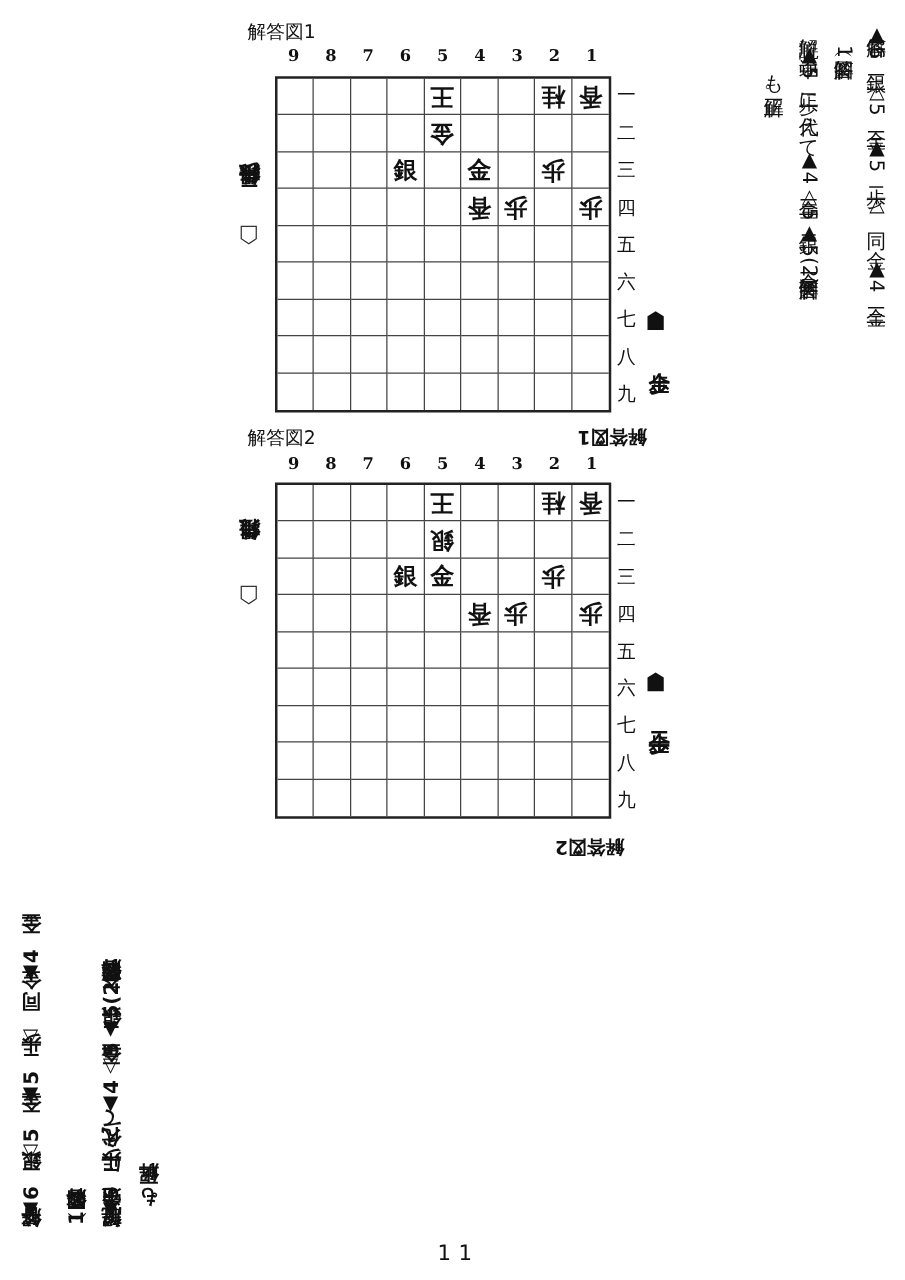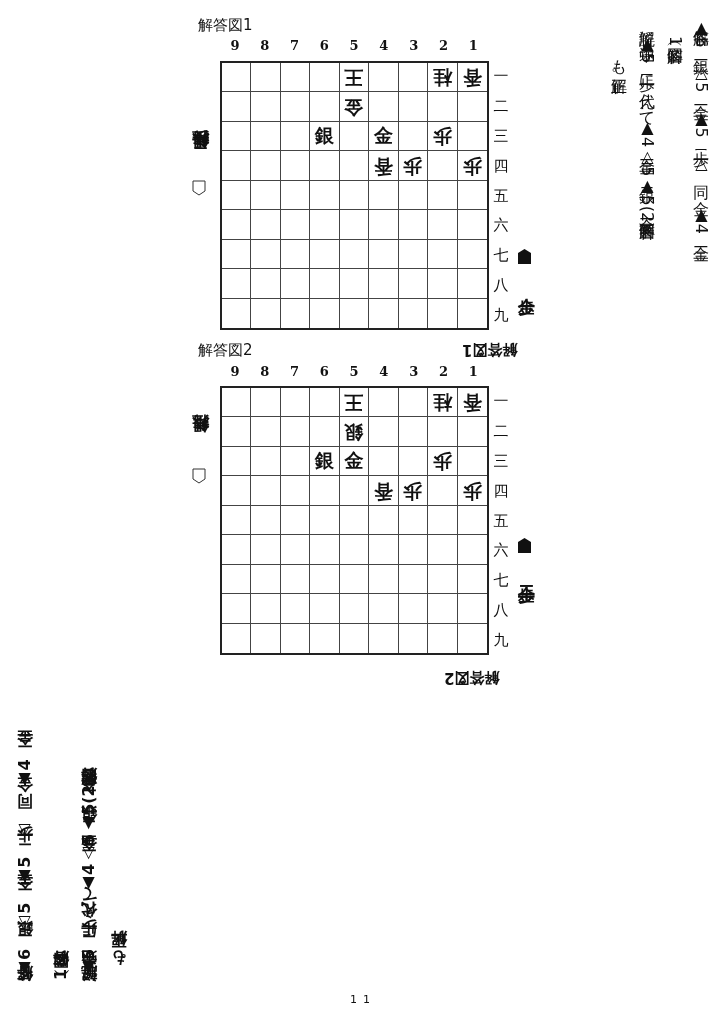--- a/index.html
+++ b/index.html
@@ -19,21 +19,21 @@
   .cell.c9 { border-right:none; }
   .cell.r9 { border-bottom:none; }
   .piece.gote { transform:rotate(180deg); display:inline-block; }
   .piece.sente { display:inline-block; }
   .hand-gote { writing-mode:vertical-rl; transform:rotate(180deg); font-size:17px; font-weight:bold; letter-spacing:0px; }
   .hand-sente { writing-mode:vertical-rl; font-size:17px; font-weight:bold; }
   .gote-mark { width:14px; height:16px; }
   .sente-mark { width:15px; height:17px; }
   .vtext { writing-mode:vertical-rl; font-size:16px; font-family:"DejaVu Sans", sans-serif; line-height:22px; white-space:pre; }
   .vtext-rot { writing-mode:vertical-rl; transform:rotate(180deg); font-size:16px; font-family:"DejaVu Sans", sans-serif; line-height:22px; white-space:pre; font-weight:bold; }
-  .page-num { font-size:11px; letter-spacing:6px; font-family:"DejaVu Sans", sans-serif; }
+  .page-num { font-size:17px; letter-spacing:6px; font-family:"DejaVu Sans", sans-serif; }
 </style>
 </head>
 <body>
 
 <div class="abs vtext" style="left:690px; top:8px;">
   <span>解答</span><span>▲6三銀　△5三金　▲5二歩　△同　金　▲4三金</span>
 </div>
 <div class="abs vtext" style="left:664px; top:36px;">（解答図1）</div>
 <div class="abs vtext" style="left:636px; top:8px;">
   <span>解説</span><span>　</span><span>途中▲5二歩に代えて▲4三金△5二銀▲5三金(解答図2)</span>

